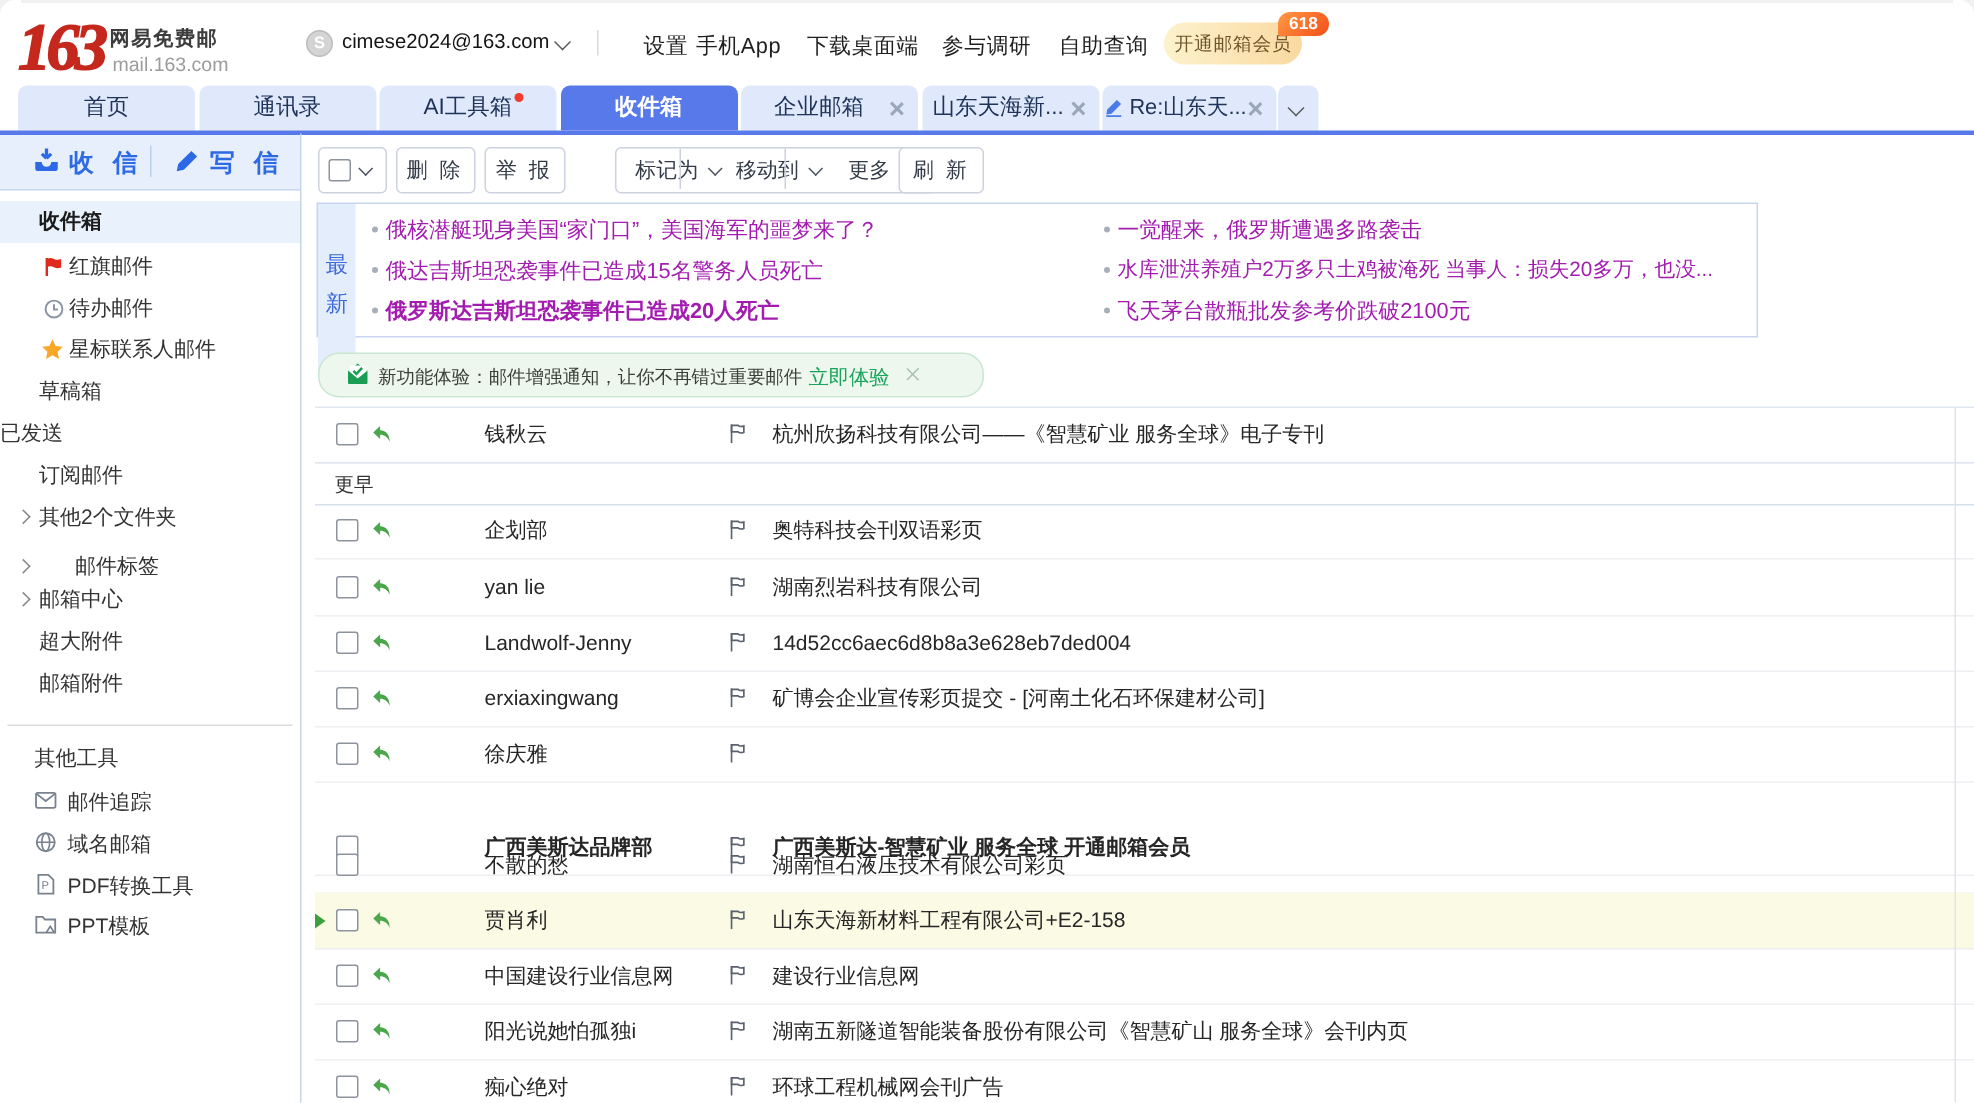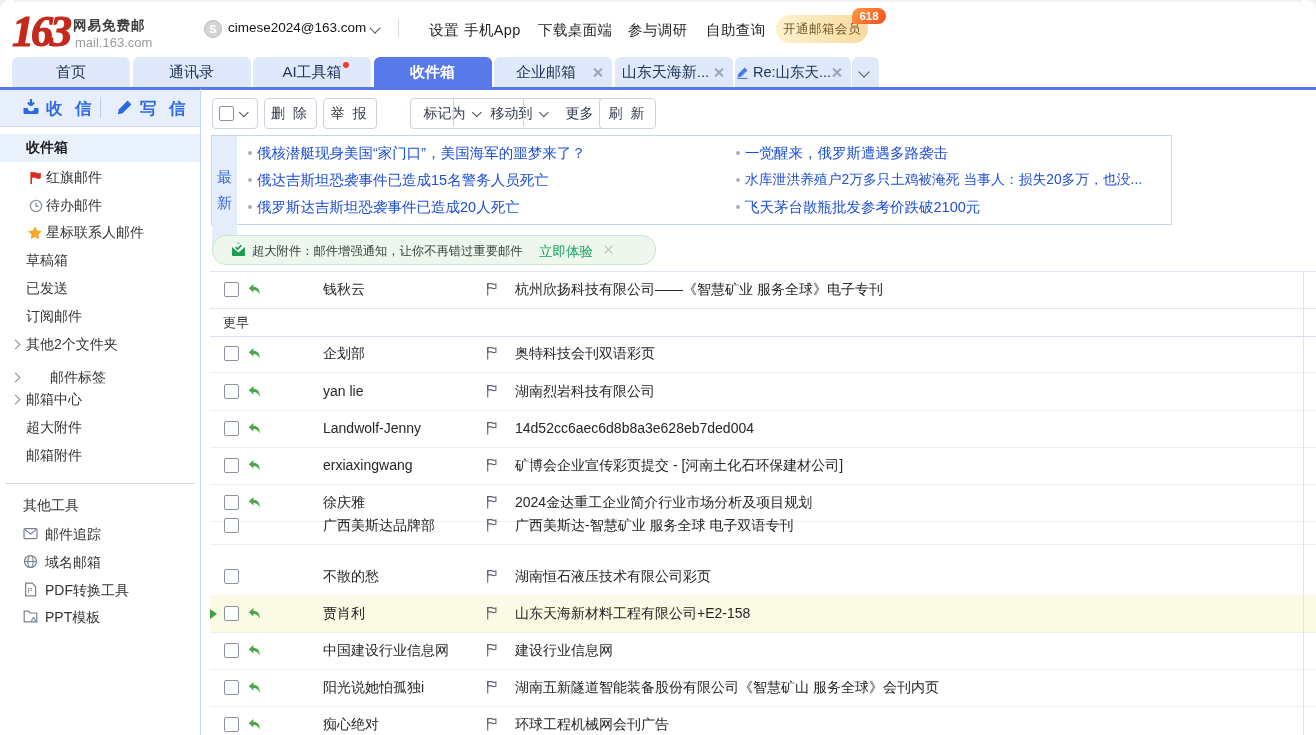--- a/index.html
+++ b/index.html
@@ -53,21 +53,21 @@
 .tbtn .dchev{display:inline-block;width:6px;height:6px;border-right:1.4px solid #4a5160;
  border-bottom:1.4px solid #4a5160;transform:rotate(45deg) translate(-2px,-1px);margin-left:4px;}
 #cb-btn{left:212px;width:44px;}
 #cb-btn .box{position:absolute;left:6px;top:7.5px;width:13px;height:13px;border:1.5px solid #8d939e;
  border-radius:2px;background:#fff;}
 #grp-div1,#grp-div2{top:98.5px;width:1px;height:27px;background:#ccd2df;}
 
 #news{left:211px;top:135px;width:959px;height:88px;border:1px solid #c6d5f0;background:#fff;}
 #news-label{left:0px;top:0px;width:25px;height:86px;background:#e4edfb;color:#3e6bdb;
  font-size:15px;text-align:center;padding-top:28px;line-height:26px;}
-.news-it{font-size:14.5px;color:#1d4ed8;white-space:nowrap;}
+.news-it{font-size:14.5px;color:#a21caf;white-space:nowrap;}
 .ndot{position:absolute;width:4px;height:4px;border-radius:50%;background:#a9afba;}
 
 #gbanner{left:212px;top:235px;width:442px;height:28px;border-radius:14px;background:#edf7ee;
  border:1px solid #c9e6d0;}
 #gb-txt{left:39px;top:7px;font-size:12.3px;color:#3a3f3a;}
 #gb-link{left:326px;top:6.5px;font-size:13.5px;color:#16a35b;}
 #gb-x{left:390px;top:8px;width:11px;height:11px;}
 #gb-x:before,#gb-x:after{content:"";position:absolute;left:5px;top:0;width:1.3px;height:11px;background:#a9bfae;}
 #gb-x:before{transform:rotate(45deg);} #gb-x:after{transform:rotate(-45deg);}
 
@@ -144,21 +144,21 @@
         <path d="M2.2 1.6 C4 .7 5.4 .8 7 1.6 C8.6 2.4 10 2.4 11.8 1.7 V7.3 C10 8 8.6 8 7 7.2 C5.4 6.4 4 6.3 2.2 7.2 Z" fill="#e02a1e"></path>
       </svg><span style="padding-left:46px">红旗邮件</span></div>
 <div class="abs fitem" style="top:191.6px;"><svg class="abs" style="left:29px;top:7px" width="14" height="14" viewBox="0 0 14 14">
         <circle cx="7" cy="7" r="5.6" fill="none" stroke="#8a94a4" stroke-width="1.3"></circle>
         <path d="M7 3.8 V7.3 H9.6" fill="none" stroke="#8a94a4" stroke-width="1.3"></path>
       </svg><span style="padding-left:46px">待办邮件</span></div>
 <div class="abs fitem" style="top:219.4px;"><svg class="abs" style="left:27px;top:6px" width="16" height="16" viewBox="0 0 16 16">
         <path d="M8 1.2 L10.1 5.6 L14.9 6.2 L11.4 9.5 L12.3 14.3 L8 11.9 L3.7 14.3 L4.6 9.5 L1.1 6.2 L5.9 5.6 Z" fill="#f7a826"></path>
       </svg><span style="padding-left:46px">星标联系人邮件</span></div>
 <div class="abs fitem" style="top:247.2px;"><span style="padding-left:26px">草稿箱</span></div>
-<div class="abs fitem" style="top:275.0px;"><span style="padding-left:26px">已发送</span></div>
+<div class="abs fitem" style="top:275.0px;"><span style="">已发送</span></div>
 <div class="abs fitem" style="top:302.8px;"><span style="padding-left:26px">订阅邮件</span></div>
 <div class="abs fitem" style="top:330.6px;"><span class="farrow"></span><span style="padding-left:26px">其他2个文件夹</span></div>
 <div class="abs fitem" style="top:364px;padding-left:24px;"><span class="farrow"></span><span style="padding-left:26px">邮件标签</span></div>
 <div class="abs fitem" style="top:386.2px;"><span class="farrow"></span><span style="padding-left:26px">邮箱中心</span></div>
 <div class="abs fitem" style="top:414.0px;"><span style="padding-left:26px">超大附件</span></div>
 <div class="abs fitem" style="top:441.8px;"><span style="padding-left:26px">邮箱附件</span></div>
 <div class="abs fitem" style="top:491.0px;height:28px;line-height:28px;"><span style="padding-left:23px">其他工具</span></div>
 <div class="abs fitem" style="top:520.0px;height:28px;line-height:28px;"><svg class="ticon" width="15" height="15" viewBox="0 0 15 15">
         <rect x="1" y="2.6" width="13" height="10" rx="1.2" fill="none" stroke="#79828f" stroke-width="1.2"></rect>
         <path d="M1.6 3.4 L7.5 8 L13.4 3.4" fill="none" stroke="#79828f" stroke-width="1.2"></path>
@@ -199,37 +199,37 @@
 
 <div class="abs" id="news">
  <div class="abs" id="news-label">最<br>新</div>
 </div>
 <div id="newsitems">
 <div class="abs ndot" style="left:248px;top:151px;"></div>
 <div class="abs news-it" style="left:257px;top:144px;">俄核潜艇现身美国“家门口”，美国海军的噩梦来了？</div>
 <div class="abs ndot" style="left:248px;top:178px;"></div>
 <div class="abs news-it" style="left:257px;top:171px;">俄达吉斯坦恐袭事件已造成15名警务人员死亡</div>
 <div class="abs ndot" style="left:248px;top:204.5px;"></div>
-<div class="abs news-it" style="left:257px;top:197.5px;">俄罗斯达吉斯坦恐袭事件已造成20人死亡</div>
+<div class="abs news-it" style="left:257px;top:197.5px;font-weight:bold;">俄罗斯达吉斯坦恐袭事件已造成20人死亡</div>
 <div class="abs ndot" style="left:736px;top:151px;"></div>
 <div class="abs news-it" style="left:745px;top:144px;">一觉醒来，俄罗斯遭遇多路袭击</div>
 <div class="abs ndot" style="left:736px;top:178px;"></div>
 <div class="abs news-it" style="left:745px;top:171px;font-size:13.8px;">水库泄洪养殖户2万多只土鸡被淹死 当事人：损失20多万，也没...</div>
 <div class="abs ndot" style="left:736px;top:204.5px;"></div>
 <div class="abs news-it" style="left:745px;top:197.5px;">飞天茅台散瓶批发参考价跌破2100元</div>
 </div>
 
 <div class="abs" id="gbanner">
  <svg class="abs" style="left:18px;top:6px" width="15" height="16" viewBox="0 0 15 16">
       <path d="M7.5 0.3 L9.6 2.2 H5.4 Z" fill="#1a9e53"></path>
       <rect x="2.2" y="1.6" width="10.6" height="7.4" rx="1" fill="#fff"></rect>
       <path d="M4.6 5.2 L6.6 7.2 L10.4 3.2" stroke="#1a9e53" stroke-width="1.7" fill="none"></path>
       <path d="M1 5 L7.5 10.4 L14 5 V13.2 A0.8 0.8 0 0 1 13.2 14 H1.8 A0.8 0.8 0 0 1 1 13.2 Z" fill="#1a9e53"></path>
     </svg>
- <div class="abs" id="gb-txt">超大附件：邮件增强通知，让你不再错过重要邮件</div>
+ <div class="abs" id="gb-txt">新功能体验：邮件增强通知，让你不再错过重要邮件</div>
  <div class="abs" id="gb-link">立即体验</div>
  <div class="abs" id="gb-x"></div>
 </div>
 
 <div class="abs" style="left:210px;top:271px;width:1106px;height:1px;background:#dfe7f2;"></div>
 <div id="mailrows">
 <div class="abs mrow" style="top:271.3px;">
       <div class="mcb"></div>
       <svg class="ricon" width="13" height="13" viewBox="0 0 13 13">
         <path d="M5.4 1 L0.8 5.3 L5.4 9.6 V6.9 C8.3 6.9 10.4 8.3 11.7 11.6 C11.9 6.6 9.4 4 5.4 3.8 Z" fill="#4ca64c"></path>
@@ -292,30 +292,29 @@
 <div class="abs mrow" style="top:483.8px;">
       <div class="mcb"></div>
       <svg class="ricon" width="13" height="13" viewBox="0 0 13 13">
         <path d="M5.4 1 L0.8 5.3 L5.4 9.6 V6.9 C8.3 6.9 10.4 8.3 11.7 11.6 C11.9 6.6 9.4 4 5.4 3.8 Z" fill="#4ca64c"></path>
       </svg>
       <svg class="ficon" width="12" height="14" viewBox="0 0 12 14">
         <path d="M1.7 1 V13.4" stroke="#5a626e" stroke-width="1.1" fill="none"></path>
         <path d="M1.7 1.6 H6 C6.8 2.5 8.3 2.5 9.9 2 V6.3 C8.3 6.8 6.8 6.8 6 5.9 H1.7 Z" stroke="#5a626e" stroke-width="1.1" fill="none"></path>
       </svg>
       <div class="sender">徐庆雅</div>
-      <div class="subj">2024金达重工企业简介行业市场分析及项目规划</div>
-    </div>
-<div class="abs mrow" style="top:507px;">
+    </div>
+<div class="abs mrow" style="top:546px;font-weight:bold;">
       <div class="mcb"></div>
       <svg class="ficon" width="12" height="14" viewBox="0 0 12 14">
         <path d="M1.7 1 V13.4" stroke="#5a626e" stroke-width="1.1" fill="none"></path>
         <path d="M1.7 1.6 H6 C6.8 2.5 8.3 2.5 9.9 2 V6.3 C8.3 6.8 6.8 6.8 6 5.9 H1.7 Z" stroke="#5a626e" stroke-width="1.1" fill="none"></path>
       </svg>
       <div class="sender">广西美斯达品牌部</div>
-      <div class="subj">广西美斯达-智慧矿业 服务全球 电子双语专刊</div>
+      <div class="subj">广西美斯达-智慧矿业 服务全球 开通邮箱会员</div>
     </div>
 <div class="abs mrow" style="top:558.0px;">
       <div class="mcb"></div>
       <svg class="ficon" width="12" height="14" viewBox="0 0 12 14">
         <path d="M1.7 1 V13.4" stroke="#5a626e" stroke-width="1.1" fill="none"></path>
         <path d="M1.7 1.6 H6 C6.8 2.5 8.3 2.5 9.9 2 V6.3 C8.3 6.8 6.8 6.8 6 5.9 H1.7 Z" stroke="#5a626e" stroke-width="1.1" fill="none"></path>
       </svg>
       <div class="sender">不散的愁</div>
       <div class="subj">湖南恒石液压技术有限公司彩页</div>
     </div>

